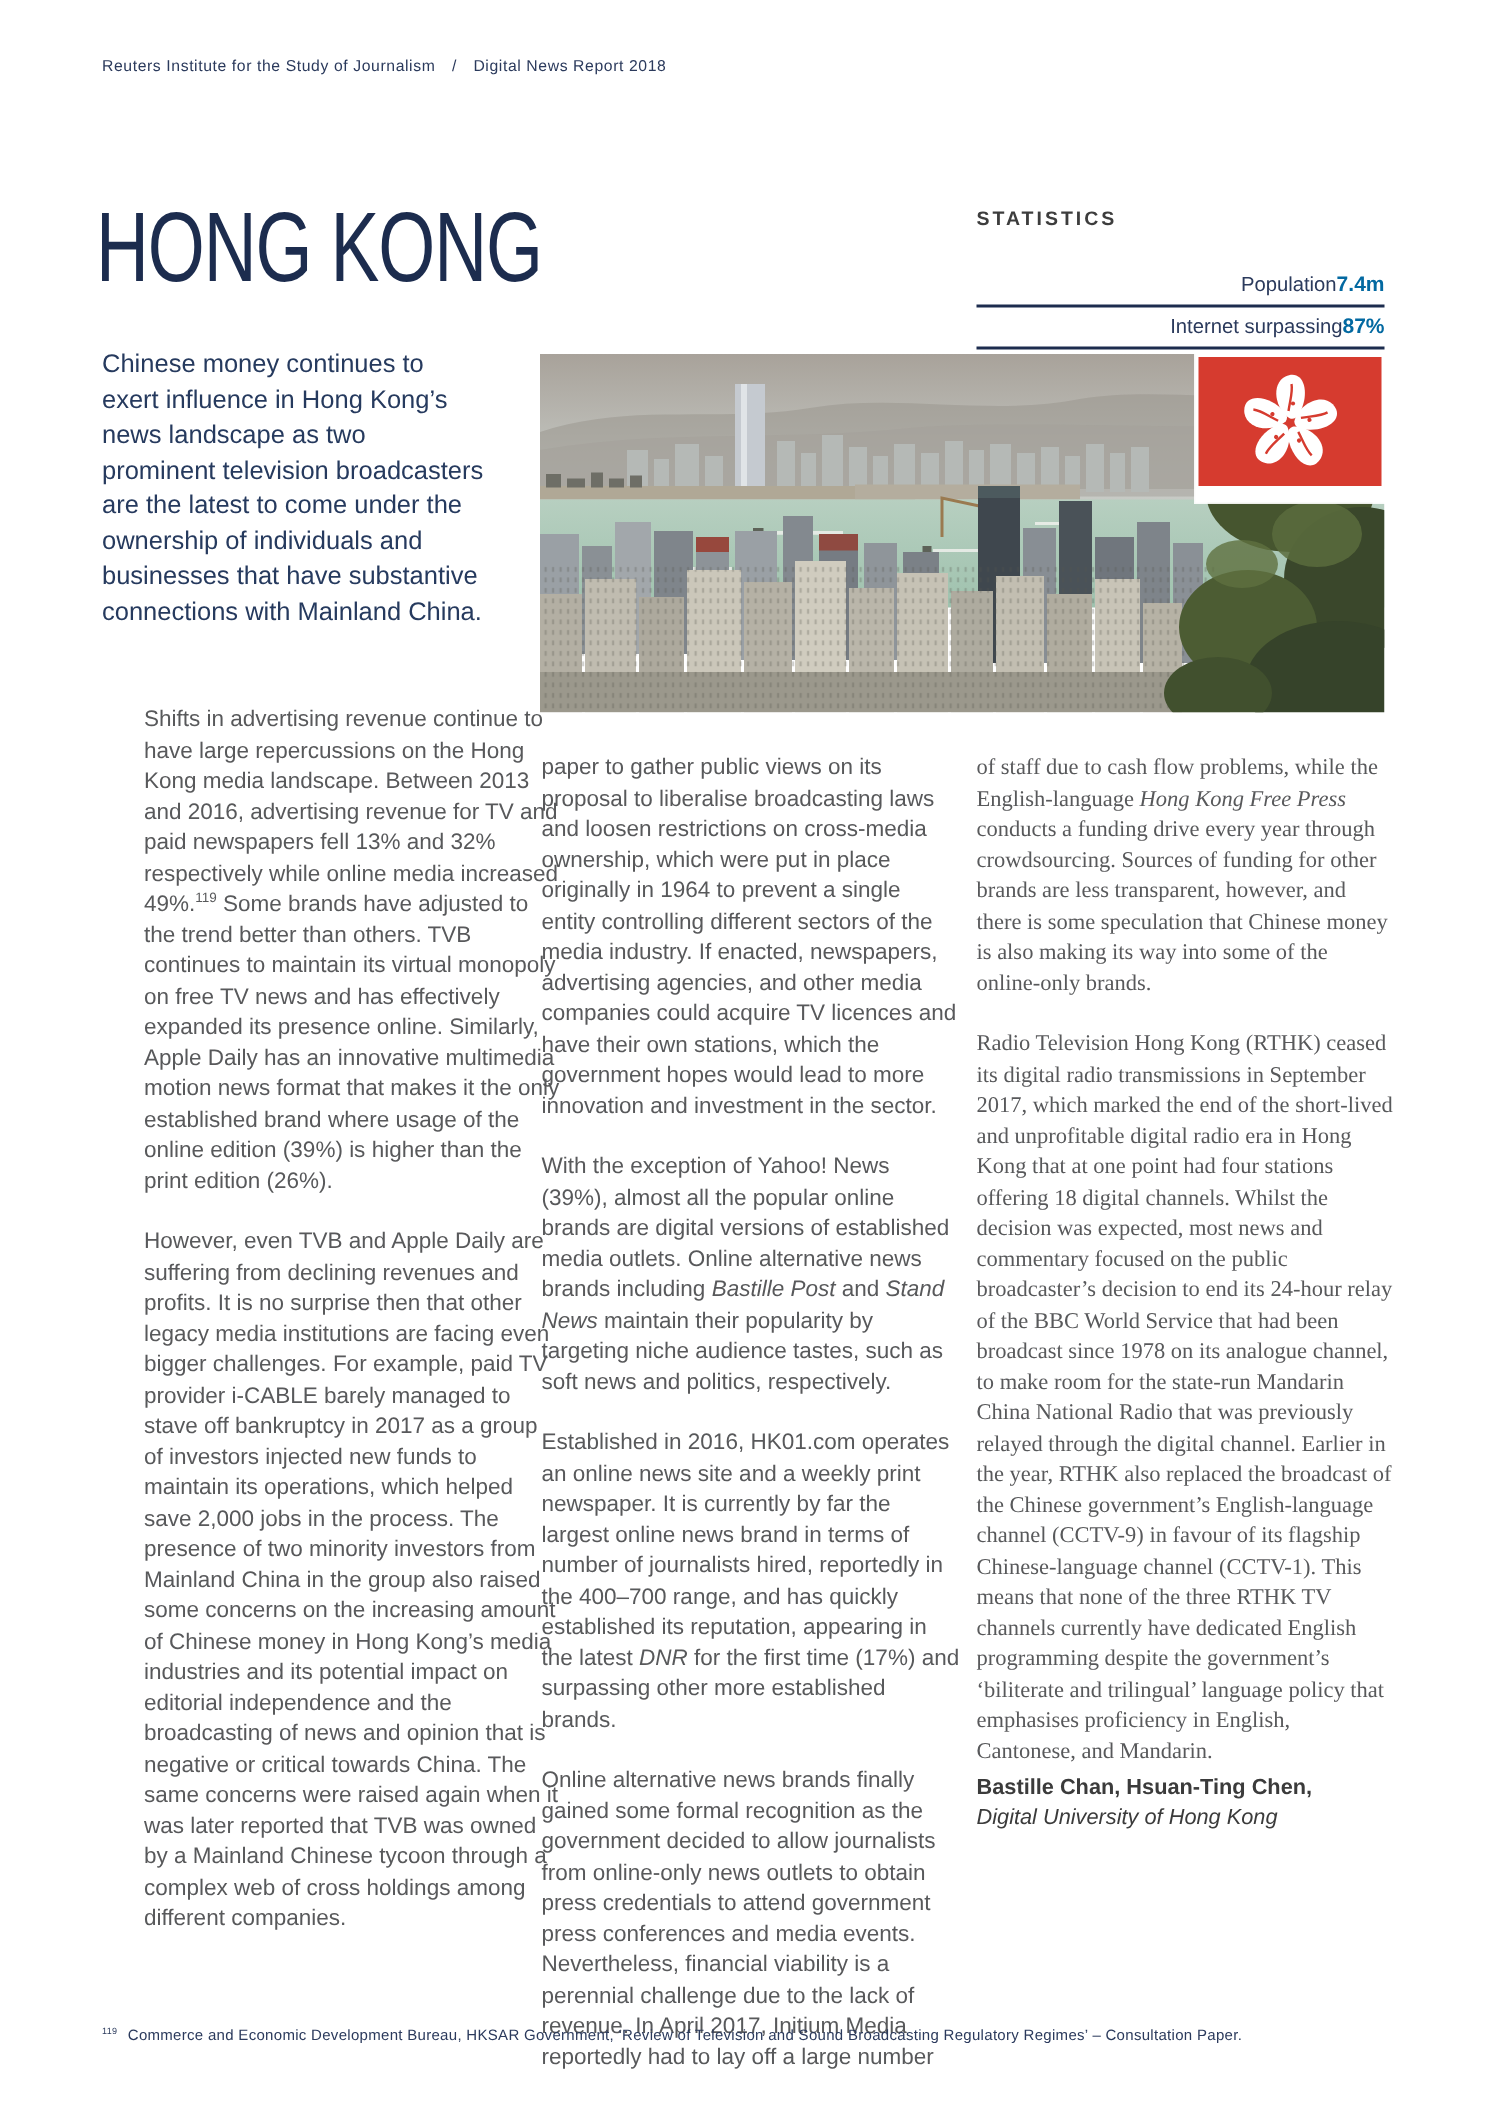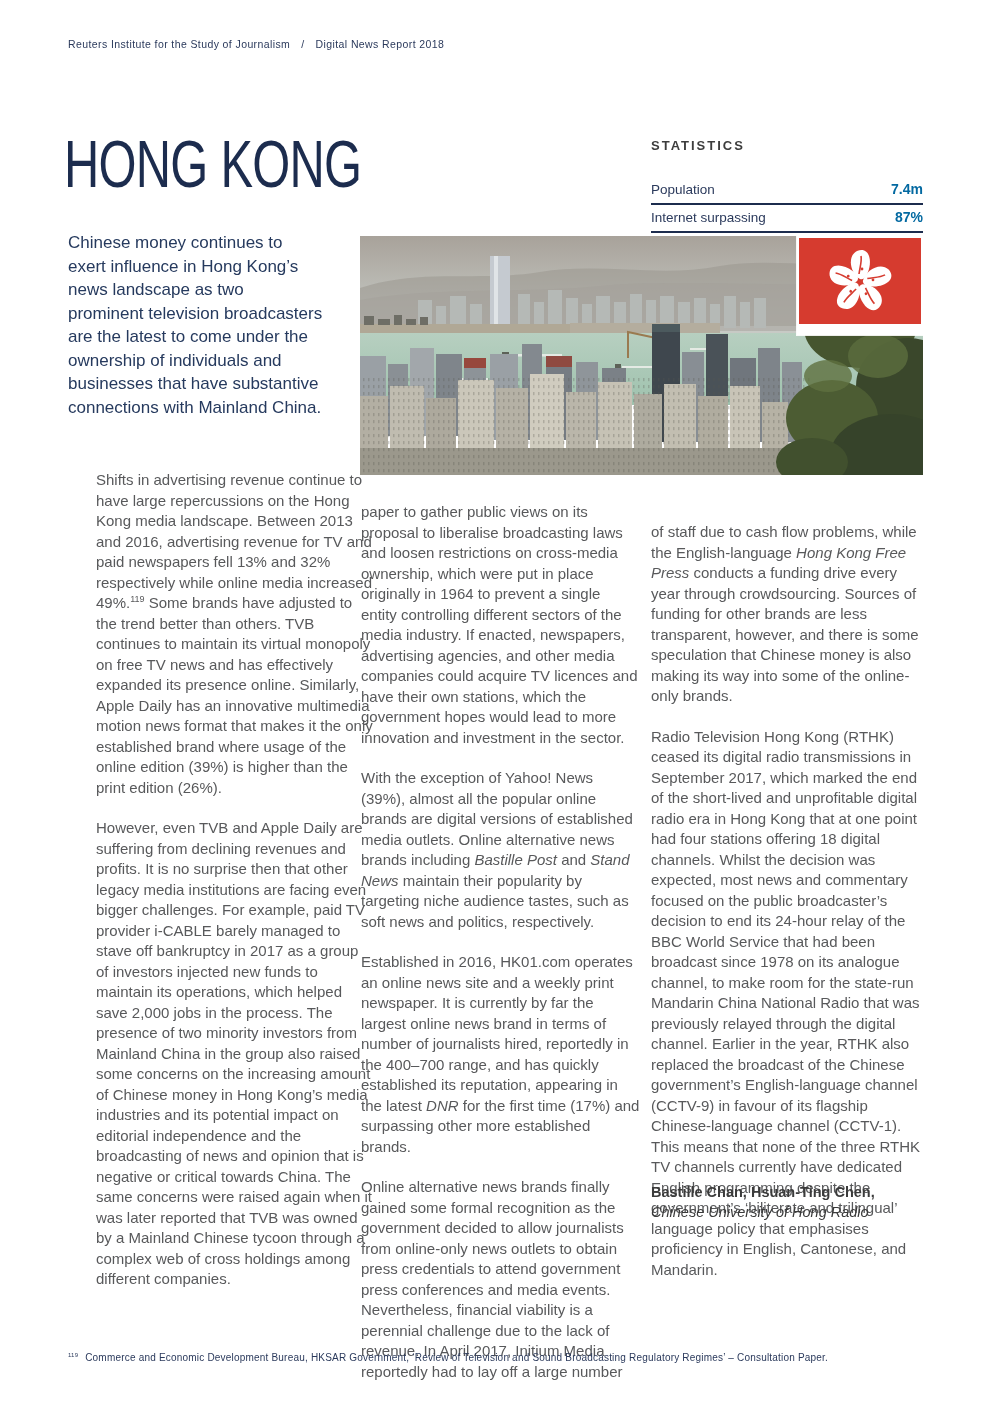--- a/index.html
+++ b/index.html
@@ -10,40 +10,40 @@
   
   .running-header { position:absolute; left:68px; top:38px; font-size:10.5px; letter-spacing:.4px; color:#2b3a5c; display:flex; align-items:flex-end; }
   .running-header .sep { margin:0 11px; }
 
   
   .country-title { position:absolute; left:64px; top:126px; font-size:66px; font-weight:400; color:#1c2c4e; letter-spacing:-1px; transform:scaleX(.74); transform-origin:left top; white-space:nowrap; }
 
   
   .stats { position:absolute; left:651px; top:138px; width:272px; }
   .stats-heading { font-size:13px; font-weight:700; letter-spacing:2px; color:#3d3d3d; margin-bottom:24px; }
-  .stats-row { display:flex; justify-content:space-between; align-items:baseline; padding:4px 0 6px 0; border-bottom:2px solid #1c2c4e; }
+  .stats-row { display:flex; justify-content:flex-end; align-items:baseline; padding:4px 0 6px 0; border-bottom:2px solid #1c2c4e; }
   .stats-label { font-size:13.5px; color:#2b3a5c; }
   .stats-value { font-size:14px; font-weight:700; color:#0369a1; }
 
   
   .intro { position:absolute; left:68px; top:231px; width:256px; font-size:17px; line-height:23.5px; color:#263a5e; font-weight:400; }
 
   
   .photo { position:absolute; left:360px; top:236px; width:563px; height:239px; overflow:hidden; }
   .photo svg { display:block; }
 
   
   .flag { position:absolute; left:797px; top:236px; width:126px; height:99px; background:#ffffff; box-shadow:0 0 0 1px rgba(255,255,255,.9); }
 
   
   .col { position:absolute; width:279px; font-size:15px; line-height:20.5px; color:#58595b; }
   .col p { margin:0 0 20px 0; }
   .col-1 { left:68px;  top:470px;margin-left:28px; }
   .col-2 { left:361px; top:502px; }
-  .col-3 { left:651px; top:522px; }
+  .col-3 { left:651px; top:502px;font-family:Liberation Serif, serif; }
   .it { font-style:italic; }
   .b  { font-weight:700; }
   sup { font-size:.6em; line-height:0; vertical-align:super; }
 
   
   .authors { position:absolute; left:651px; top:1182px; width:279px; font-size:14.5px; line-height:20px; color:#3b3b3b; }
   .authors .aff { font-style:italic; }
 
   
   .footnote { position:absolute; left:68px; top:1352px; width:868px; font-size:10px; letter-spacing:.2px; color:#2b3a5c; }
@@ -232,18 +232,18 @@
     <p><span>Online alternative news brands finally gained some formal recognition as the government decided to allow journalists from online-only news outlets to obtain press credentials to attend government press conferences and media events. Nevertheless, financial viability is a perennial challenge due to the lack of revenue. In April 2017, Initium Media reportedly had to lay off a large number</span></p>
   </div>
 
   <div class="col col-3">
     <p><span>of staff due to cash flow problems, while the English-language </span><span class="it">Hong Kong Free Press</span><span> conducts a funding drive every year through crowdsourcing. Sources of funding for other brands are less transparent, however, and there is some speculation that Chinese money is also making its way into some of the online-only brands.</span></p>
     <p><span>Radio Television Hong Kong (RTHK) ceased its digital radio transmissions in September 2017, which marked the end of the short-lived and unprofitable digital radio era in Hong Kong that at one point had four stations offering 18 digital channels. Whilst the decision was expected, most news and commentary focused on the public broadcaster’s decision to end its 24-hour relay of the BBC World Service that had been broadcast since 1978 on its analogue channel, to make room for the state-run Mandarin China National Radio that was previously relayed through the digital channel. Earlier in the year, RTHK also replaced the broadcast of the Chinese government’s English-language channel (CCTV-9) in favour of its flagship Chinese-language channel (CCTV-1). This means that none of the three RTHK TV channels currently have dedicated English programming despite the government’s ‘biliterate and trilingual’ language policy that emphasises proficiency in English, Cantonese, and Mandarin.</span></p>
   </div>
 
   <div class="authors">
     <div><span class="b">Bastille Chan, Hsuan-Ting Chen,</span></div>
-    <div class="aff"><span class="it">Chinese University of Hong Radio</span></div>
+    <div class="aff"><span class="it">Digital University of Hong Kong</span></div>
   </div>
 
   <div class="footnote"><sup>119</sup><span>Commerce and Economic Development Bureau, HKSAR Government, ‘Review of Television and Sound Broadcasting Regulatory Regimes’ – Consultation Paper.</span></div>
 
 </div>
 
 </body></html>

